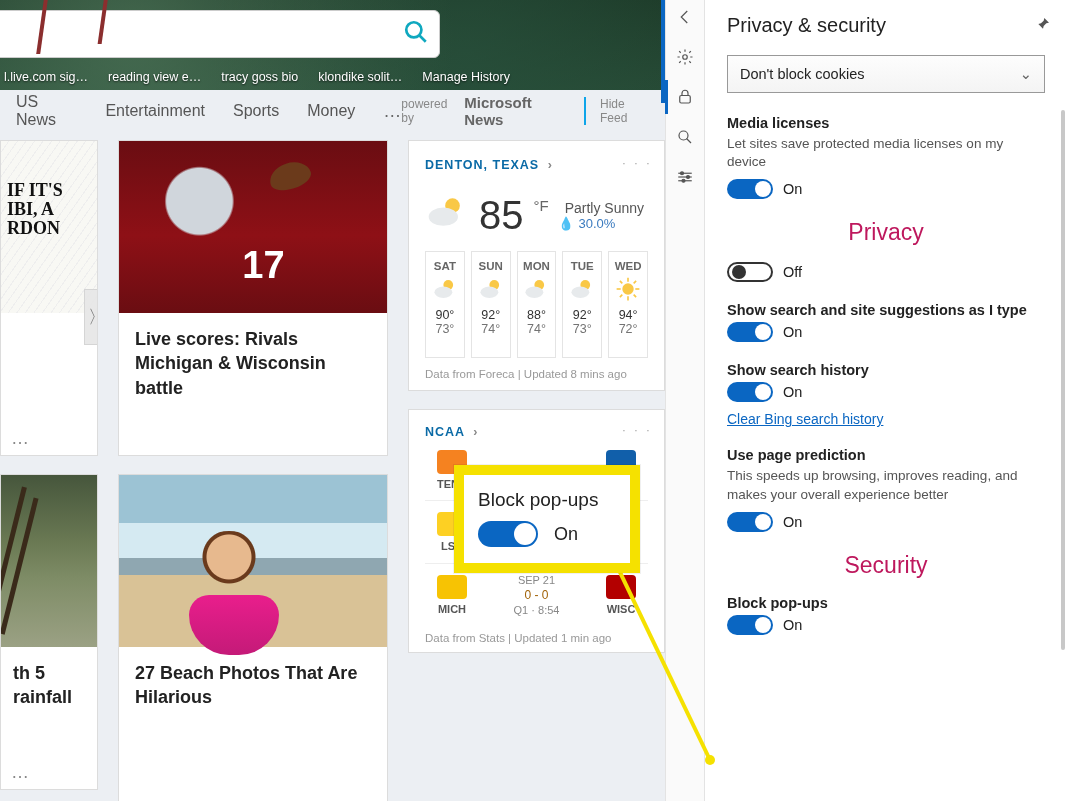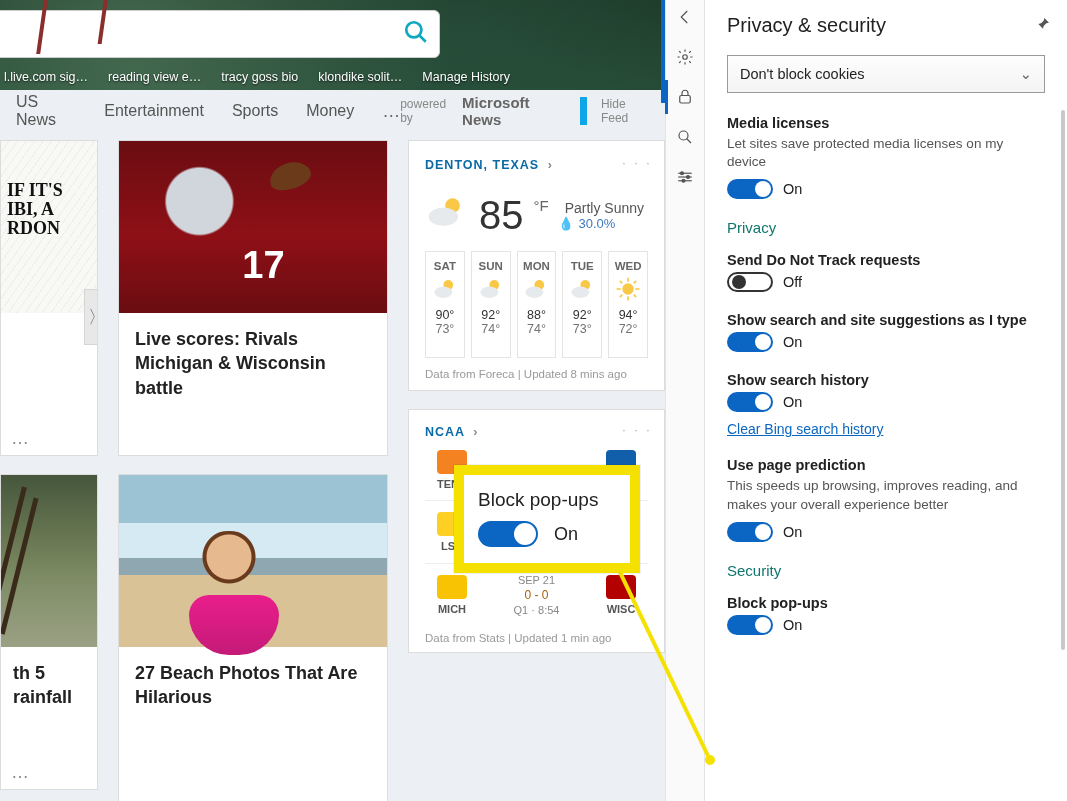--- a/index.html
+++ b/index.html
@@ -15,21 +15,21 @@
   .search-box .mag { margin-left:auto; }
   .search-box .mag svg { width:26px; height:26px; stroke:#0fa8bf; fill:none; stroke-width:2.5; }
 
   .bookmark-bar { position:absolute; left:0; top:64px; height:26px; display:flex; gap:20px; padding-left:4px; align-items:center; font-size:12.5px; color:#fff; text-shadow:0 1px 2px rgba(0,0,0,.7); }
 
   .nav-row { display:flex; align-items:center; height:42px; padding:0 14px 0 16px; font-size:16px; color:#555; background:transparent; }
   .nav-row .nav-item { margin-right:28px; cursor:pointer; }
   .nav-more { font-size:18px; color:#666; margin-right:auto; }
   .poweredby { font-size:12px; color:#888; display:flex; align-items:center; gap:6px; }
   .poweredby strong { font-weight:600; color:#666; font-size:15px; }
-  .hidefeed { font-size:12px; color:#888; margin-left:18px; border-left:7px solid #0ea5e9; padding-left:14px; cursor:pointer; }
+  .hidefeed { font-size:12px; color:#888; margin-left:18px; border-left:2px solid #0ea5e9; padding-left:14px; cursor:pointer; }
 
   .cards-row { display:flex; padding:8px 0 0 0; }
   .col-left { width:98px; display:flex; flex-direction:column; gap:18px; margin-right:20px; }
   .col-mid  { width:270px; display:flex; flex-direction:column; gap:18px; margin-right:20px; }
   .col-right{ flex:1 1 auto; min-width:256px; }
 
   .card { background:#fff; border:1px solid #dcdcdc; display:flex; flex-direction:column; }
   .card-img { width:100%; background:#888; position:relative; }
   .card-title { padding:14px 16px 12px; font-size:18px; line-height:1.35; color:#222; font-weight:600; }
   .card-foot { display:flex; align-items:center; padding:6px 10px 10px; font-size:12px; color:#777; }
@@ -132,21 +132,21 @@
   .panel h1 { font-size:20px; font-weight:400; color:#222; margin-bottom:18px; }
   .pin { position:absolute; top:16px; right:16px; color:#555; }
   .pin svg { width:16px; height:16px; fill:#555; }
 
   .dropdown { width:100%; border:1px solid #999; height:38px; display:flex; align-items:center; padding:0 12px; font-size:14.5px; color:#222; margin-bottom:22px; cursor:pointer; background:linear-gradient(#fdfdfd,#f4f4f4);}
   .dropdown .chev { margin-left:auto; color:#666; }
 
   .set-title { font-size:14.5px; font-weight:600; color:#222; margin-bottom:4px; }
   .set-desc  { font-size:13.5px; color:#555; margin-bottom:8px; line-height:1.35; }
   .set-row   { display:flex; align-items:center; gap:10px; margin-bottom:20px; }
-  .section-head { font-size:15px; font-weight:400; color:#0f766e; margin:6px 0 16px; }
+  .section-head { font-size:23px; font-weight:400; color:#be185d; margin:6px 0 16px;text-align:center; }
   .link { color:#0a66c2; text-decoration:underline; font-size:14px; cursor:pointer; display:inline-block; margin-bottom:20px; }
 
   .panel-scroll { position:absolute; right:2px; top:110px; width:4px; height:670px; background:transparent; }
   .panel-scroll .thumb { position:absolute; top:0; width:4px; height:540px; background:#c8c8c8; border-radius:2px; }
   .blue-strip { position:absolute; left:661px; top:0; width:4px; height:103px; background:#0a66c2; }
 
 </style>
 </head>
 <body>
 
@@ -405,21 +405,20 @@
   <div class="set-desc">Let sites save protected media licenses on my device</div>
   <div class="set-row">
     <span class="toggle on">
         <span class="knob"></span>
       </span>
     <span class="toggle-label">On</span>
   </div>
 
   <div class="section-head">Privacy</div>
 
-  <div class="set-title">Send Do Not Track requests</div>
   <div class="set-row">
     <span class="toggle off">
         <span class="knob"></span>
       </span>
     <span class="toggle-label">Off</span>
   </div>
 
   <div class="set-title">Show search and site suggestions as I type</div>
   <div class="set-row">
     <span class="toggle on">

